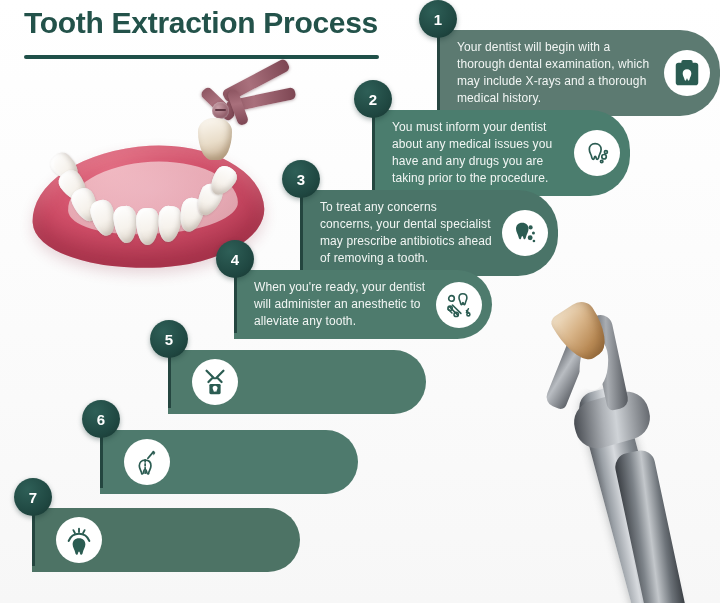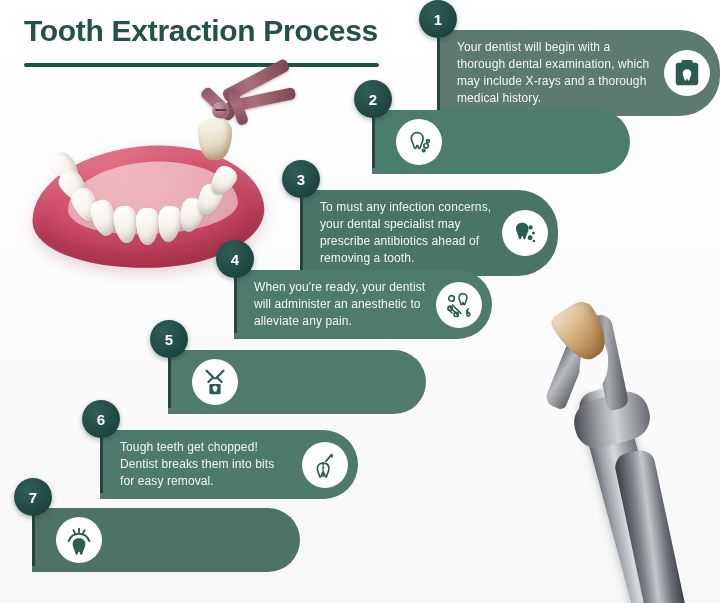--- a/index.html
+++ b/index.html
@@ -17,21 +17,21 @@
     width: 720px;
     height: 603px;
     background: linear-gradient(180deg, #ffffff 0%, #fbfbfb 55%, #f7f7f7 100%);
     overflow: hidden;
   }
 
   
   .title-block {
     position: absolute;
     left: 24px;
-    top: 14px;
+    top: 6px;
     width: 390px;
   }
   .main-title {
     font-size: 30px;
     font-weight: 700;
     letter-spacing: -0.3px;
     color: #23524a;
     line-height: 1.15;
     white-space: nowrap;
   }
@@ -310,49 +310,50 @@
         <rect x="5" y="6" width="22" height="22" rx="2" fill="#2b5c52"></rect>
         <rect x="11" y="3" width="10" height="5" rx="1" fill="#2b5c52"></rect>
         <path d="M16 12c-3 0-4.6 1.9-4.6 4.4 0 2.6 1.4 3.7 1.9 6.2.3 1.4 1.1 1.8 1.6 1.4.5-.4.3-2.2 1.1-2.2s.6 1.8 1.1 2.2c.5.4 1.3 0 1.6-1.4.5-2.5 1.9-3.6 1.9-6.2 0-2.5-1.6-4.4-4.6-4.4z" fill="#ffffff" stroke="none"></path>
       </svg>
     </div>
   </div>
 
   <div class="step" id="step-2">
     <div class="step-stem"></div>
     <div class="badge">2</div>
+    <div class="step-text">You must inform your dentist about any medical issues you have and any drugs you are taking prior to the procedure.</div>
     <div class="step-icon">
       <svg viewBox="0 0 32 32" fill="none" stroke="#2b5c52" stroke-width="1.8">
         <path d="M14 6c-4 0-6.2 2.6-6.2 6 0 3.6 2 5.1 2.6 8.6.4 1.9 1.5 2.5 2.2 1.9.7-.6.4-3 1.5-3s.8 2.4 1.5 3c.7.6 1.8 0 2.2-1.9.6-3.5 2.6-5 2.6-8.6 0-3.4-2.4-6-6.4-6z" stroke-linejoin="round"></path>
         <circle cx="23.5" cy="20" r="2.4"></circle>
         <circle cx="25.5" cy="15" r="1.6"></circle>
         <circle cx="21" cy="25" r="1.3"></circle>
       </svg>
     </div>
   </div>
 
   <div class="step" id="step-3">
     <div class="step-stem"></div>
     <div class="badge">3</div>
-    <div class="step-text">To must any infection concerns, your dental specialist may prescribe antibiotics ahead of removing a tooth.</div>
+    <div class="step-text">To treat any concerns concerns, your dental specialist may prescribe antibiotics ahead of removing a tooth.</div>
     <div class="step-icon">
       <svg viewBox="0 0 32 32" fill="none">
         <path d="M13 5c-4.2 0-6.6 2.8-6.6 6.4 0 3.8 2.1 5.4 2.8 9.1.4 2 1.6 2.6 2.3 2 .8-.7.5-3.2 1.6-3.2s.9 2.5 1.6 3.2c.7.6 1.9 0 2.3-2 .7-3.7 2.8-5.3 2.8-9.1C19.8 7.8 17.2 5 13 5z" fill="#2b5c52"></path>
         <circle cx="22" cy="10" r="2.2" fill="#2b5c52"></circle>
         <circle cx="25" cy="16" r="1.6" fill="#2b5c52"></circle>
         <circle cx="21.5" cy="21" r="2.6" fill="#2b5c52"></circle>
         <circle cx="25.5" cy="24.5" r="1.4" fill="#2b5c52"></circle>
       </svg>
     </div>
   </div>
 
   <div class="step" id="step-4">
     <div class="step-stem"></div>
     <div class="badge">4</div>
-    <div class="step-text">When you're ready, your dentist will administer an anesthetic to alleviate any pain.</div>
+    <div class="step-text">When you're ready, your dentist will administer an anesthetic to alleviate any tooth.</div>
     <div class="step-icon">
       <svg viewBox="0 0 32 32" fill="none" stroke="#2b5c52" stroke-width="1.7">
         <path d="M20 4c-2.6 0-4 1.8-4 4.2 0 2.5 1.3 3.5 1.7 6 .3 1.3 1 1.7 1.5 1.2.5-.4.3-2.1 1-2.1s.5 1.7 1 2.1c.5.5 1.2.1 1.5-1.2.4-2.5 1.7-3.5 1.7-6C24.4 5.8 22.6 4 20 4z" stroke-linejoin="round"></path>
         <circle cx="8" cy="9" r="3"></circle>
         <path d="M6 18l9 9M4.5 20.5l4 4M9 16l9 9" stroke-linecap="round"></path>
         <circle cx="6.5" cy="19.5" r="2.3"></circle>
         <circle cx="13" cy="26" r="2.3"></circle>
         <path d="M24 22l2 2M26 20l-2 4" stroke-linecap="round"></path>
         <circle cx="26" cy="26" r="1.6"></circle>
       </svg>
@@ -368,21 +369,20 @@
         <path d="M13 12l-4 4M19 12l4 4"></path>
         <rect x="10" y="18" width="12" height="11" rx="1.5" fill="#2b5c52" stroke="none"></rect>
         <path d="M16 20c-1.6 0-2.5 1-2.5 2.4 0 1.4.8 2 1.1 3.4.2.8.6 1 .9.8.3-.2.2-1.2.6-1.2s.3 1 .6 1.2c.3.2.7 0 .9-.8.3-1.4 1.1-2 1.1-3.4 0-1.4-1.1-2.4-2.7-2.4z" fill="#ffffff" stroke="none"></path>
       </svg>
     </div>
   </div>
 
   <div class="step" id="step-6">
     <div class="step-stem"></div>
     <div class="badge">6</div>
-    <div class="step-text">Tough teeth get chopped! Dentist breaks them into bits for easy removal.</div>
     <div class="step-icon">
       <svg viewBox="0 0 32 32" fill="none" stroke="#2b5c52" stroke-width="1.8" stroke-linecap="round">
         <path d="M14 14c-4 0-6.2 2.6-6.2 6 0 3.5 2 5 2.6 8.4" stroke-linejoin="round"></path>
         <path d="M14 14c4 0 6.2 2.6 6.2 6 0 3.5-2 5-2.6 8.4" stroke-linejoin="round"></path>
         <path d="M10.4 28.4c.7.5 1.6 0 1.9-1.7.2-1.2.2-2.6 1.7-2.6s1.5 1.4 1.7 2.6c.3 1.7 1.2 2.2 1.9 1.7"></path>
         <path d="M14 14v14" stroke-dasharray="2 2"></path>
         <path d="M17 12l6-7" stroke-width="2"></path>
         <path d="M22 4l3 2-2 3z" fill="#2b5c52" stroke="none"></path>
       </svg>
     </div>

